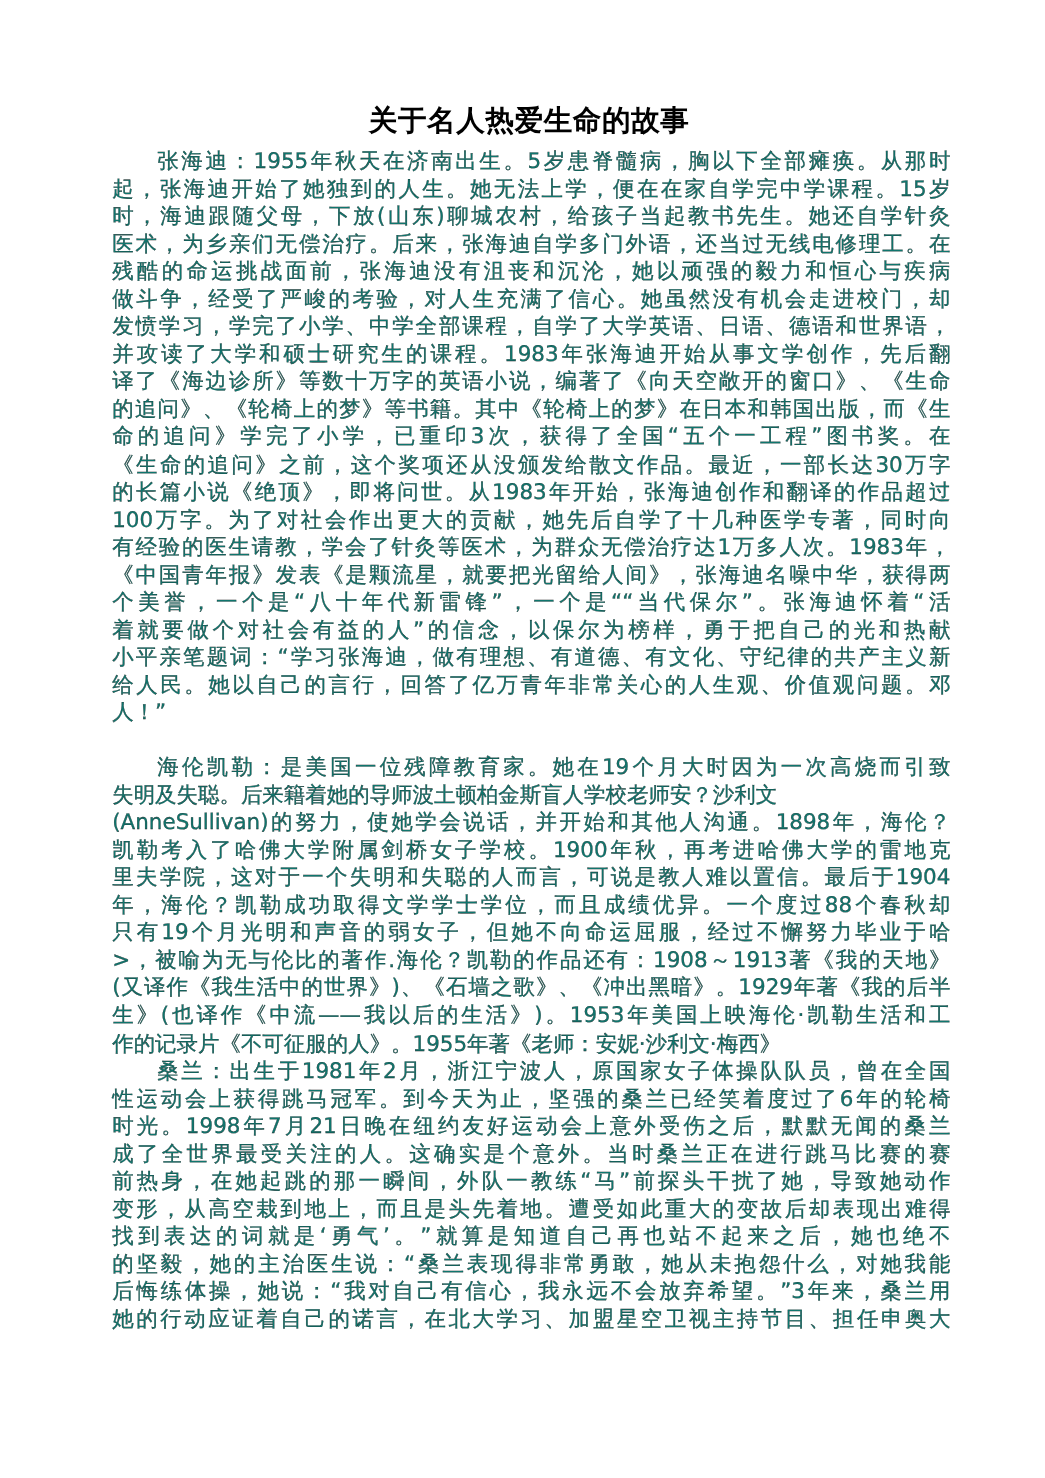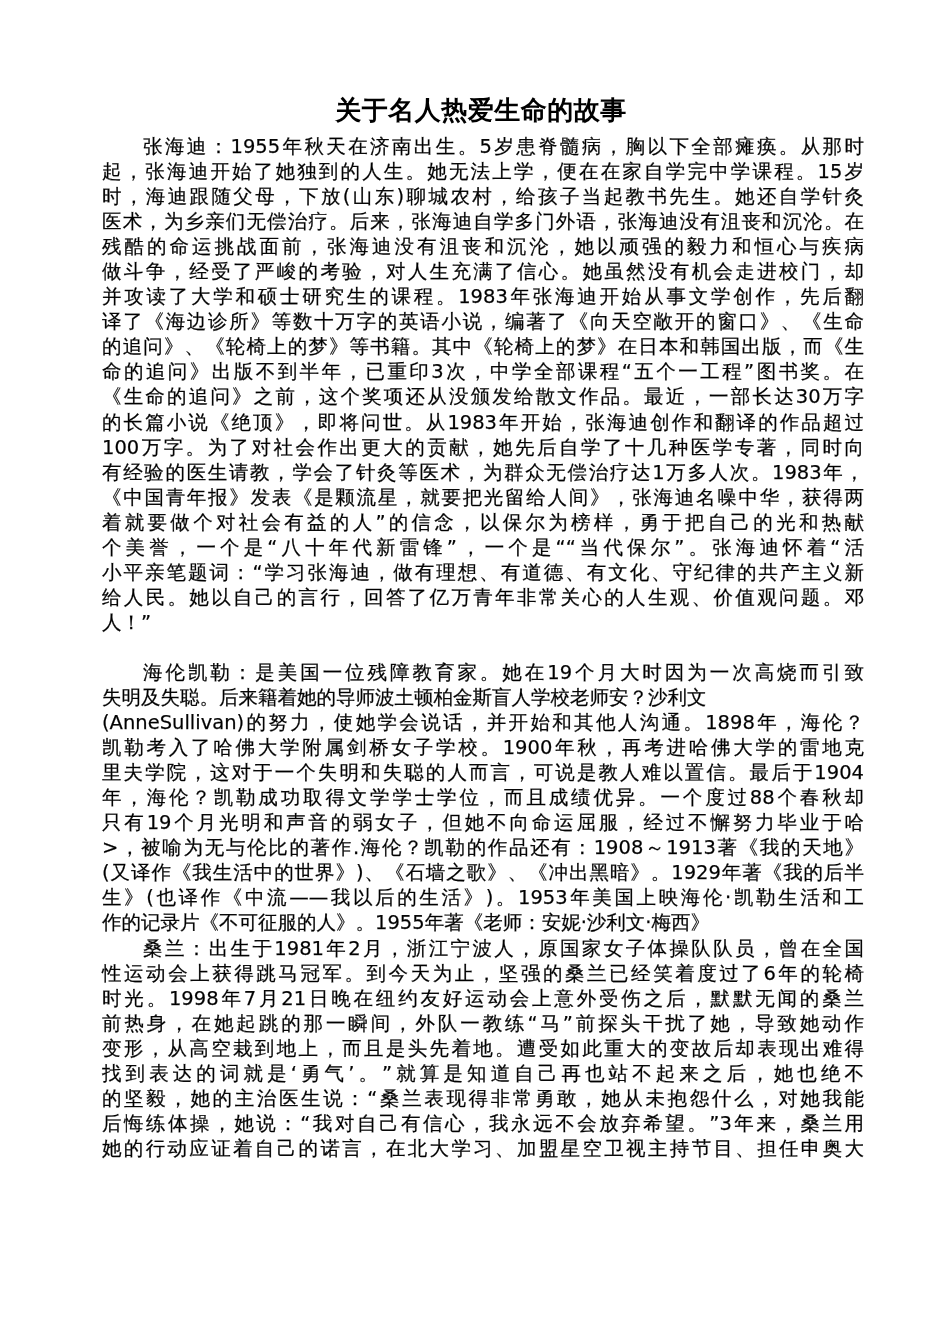--- a/index.html
+++ b/index.html
@@ -42,21 +42,21 @@
       width: 762px;
     }
     .line {
       height: 25.05px;
       line-height: 25.05px;
       font-size: 19.5px;
       white-space: nowrap;
       overflow: visible;
       text-align: justify;
       text-align-last: justify;
-      color: #000000;
+      color: #0f766e;
       -webkit-text-stroke: 0.25px #222222;
     }
     .line.last {
       text-align-last: left;
     }
     .line.indent {
       padding-left: 41px;
     }
     .line.blank {
       height: 25.05px;
@@ -70,34 +70,35 @@
 
 <div class="page">
   <div class="title">关于名人热爱生命的故事</div>
 
   <div class="body">
 
     <div class="para">
       <div class="line indent">张海迪：1955年秋天在济南出生。5岁患脊髓病，胸以下全部瘫痪。从那时</div>
       <div class="line">起，张海迪开始了她独到的人生。她无法上学，便在在家自学完中学课程。15岁</div>
       <div class="line">时，海迪跟随父母，下放(山东)聊城农村，给孩子当起教书先生。她还自学针灸</div>
-      <div class="line">医术，为乡亲们无偿治疗。后来，张海迪自学多门外语，张海迪没有沮丧和沉沦。在</div>
+      <div class="line">医术，为乡亲们无偿治疗。后来，张海迪自学多门外语，还当过无线电修理工。在</div>
       <div class="line">残酷的命运挑战面前，张海迪没有沮丧和沉沦，她以顽强的毅力和恒心与疾病</div>
       <div class="line">做斗争，经受了严峻的考验，对人生充满了信心。她虽然没有机会走进校门，却</div>
+      <div class="line">发愤学习，学完了小学、中学全部课程，自学了大学英语、日语、德语和世界语，</div>
       <div class="line">并攻读了大学和硕士研究生的课程。1983年张海迪开始从事文学创作，先后翻</div>
       <div class="line">译了《海边诊所》等数十万字的英语小说，编著了《向天空敞开的窗口》、《生命</div>
       <div class="line">的追问》、《轮椅上的梦》等书籍。其中《轮椅上的梦》在日本和韩国出版，而《生</div>
-      <div class="line">命的追问》出版不到半年，已重印3次，中学全部课程“五个一工程”图书奖。在</div>
+      <div class="line">命的追问》学完了小学，已重印3次，获得了全国“五个一工程”图书奖。在</div>
       <div class="line">《生命的追问》之前，这个奖项还从没颁发给散文作品。最近，一部长达30万字</div>
       <div class="line">的长篇小说《绝顶》，即将问世。从1983年开始，张海迪创作和翻译的作品超过</div>
       <div class="line">100万字。为了对社会作出更大的贡献，她先后自学了十几种医学专著，同时向</div>
       <div class="line">有经验的医生请教，学会了针灸等医术，为群众无偿治疗达1万多人次。1983年，</div>
       <div class="line">《中国青年报》发表《是颗流星，就要把光留给人间》，张海迪名噪中华，获得两</div>
+      <div class="line">个美誉，一个是“八十年代新雷锋”，一个是““当代保尔”。张海迪怀着“活</div>
       <div class="line">着就要做个对社会有益的人”的信念，以保尔为榜样，勇于把自己的光和热献</div>
-      <div class="line">个美誉，一个是“八十年代新雷锋”，一个是““当代保尔”。张海迪怀着“活</div>
       <div class="line">小平亲笔题词：“学习张海迪，做有理想、有道德、有文化、守纪律的共产主义新</div>
       <div class="line">给人民。她以自己的言行，回答了亿万青年非常关心的人生观、价值观问题。邓</div>
       <div class="line last">人！”</div>
     </div>
 
     <div class="line blank"></div>
 
     <div class="para">
       <div class="line indent">海伦凯勒：是美国一位残障教育家。她在19个月大时因为一次高烧而引致</div>
       <div class="line last">失明及失聪。后来籍着她的导师波土顿柏金斯盲人学校老师安？沙利文</div>
@@ -109,20 +110,21 @@
       <div class="line">&gt;，被喻为无与伦比的著作.海伦？凯勒的作品还有：1908～1913著《我的天地》</div>
       <div class="line">(又译作《我生活中的世界》)、《石墙之歌》、《冲出黑暗》。1929年著《我的后半</div>
       <div class="line">生》(也译作《中流——我以后的生活》)。1953年美国上映海伦·凯勒生活和工</div>
       <div class="line last">作的记录片《不可征服的人》。1955年著《老师：安妮·沙利文·梅西》</div>
     </div>
 
     <div class="para">
       <div class="line indent">桑兰：出生于1981年2月，浙江宁波人，原国家女子体操队队员，曾在全国</div>
       <div class="line">性运动会上获得跳马冠军。到今天为止，坚强的桑兰已经笑着度过了6年的轮椅</div>
       <div class="line">时光。1998年7月21日晚在纽约友好运动会上意外受伤之后，默默无闻的桑兰</div>
+      <div class="line">成了全世界最受关注的人。这确实是个意外。当时桑兰正在进行跳马比赛的赛</div>
       <div class="line">前热身，在她起跳的那一瞬间，外队一教练“马”前探头干扰了她，导致她动作</div>
       <div class="line">变形，从高空栽到地上，而且是头先着地。遭受如此重大的变故后却表现出难得</div>
       <div class="line">找到表达的词就是‘勇气’。”就算是知道自己再也站不起来之后，她也绝不</div>
       <div class="line">的坚毅，她的主治医生说：“桑兰表现得非常勇敢，她从未抱怨什么，对她我能</div>
       <div class="line">后悔练体操，她说：“我对自己有信心，我永远不会放弃希望。”3年来，桑兰用</div>
       <div class="line">她的行动应证着自己的诺言，在北大学习、加盟星空卫视主持节目、担任申奥大</div>
     </div>
 
   </div>
 </div>

